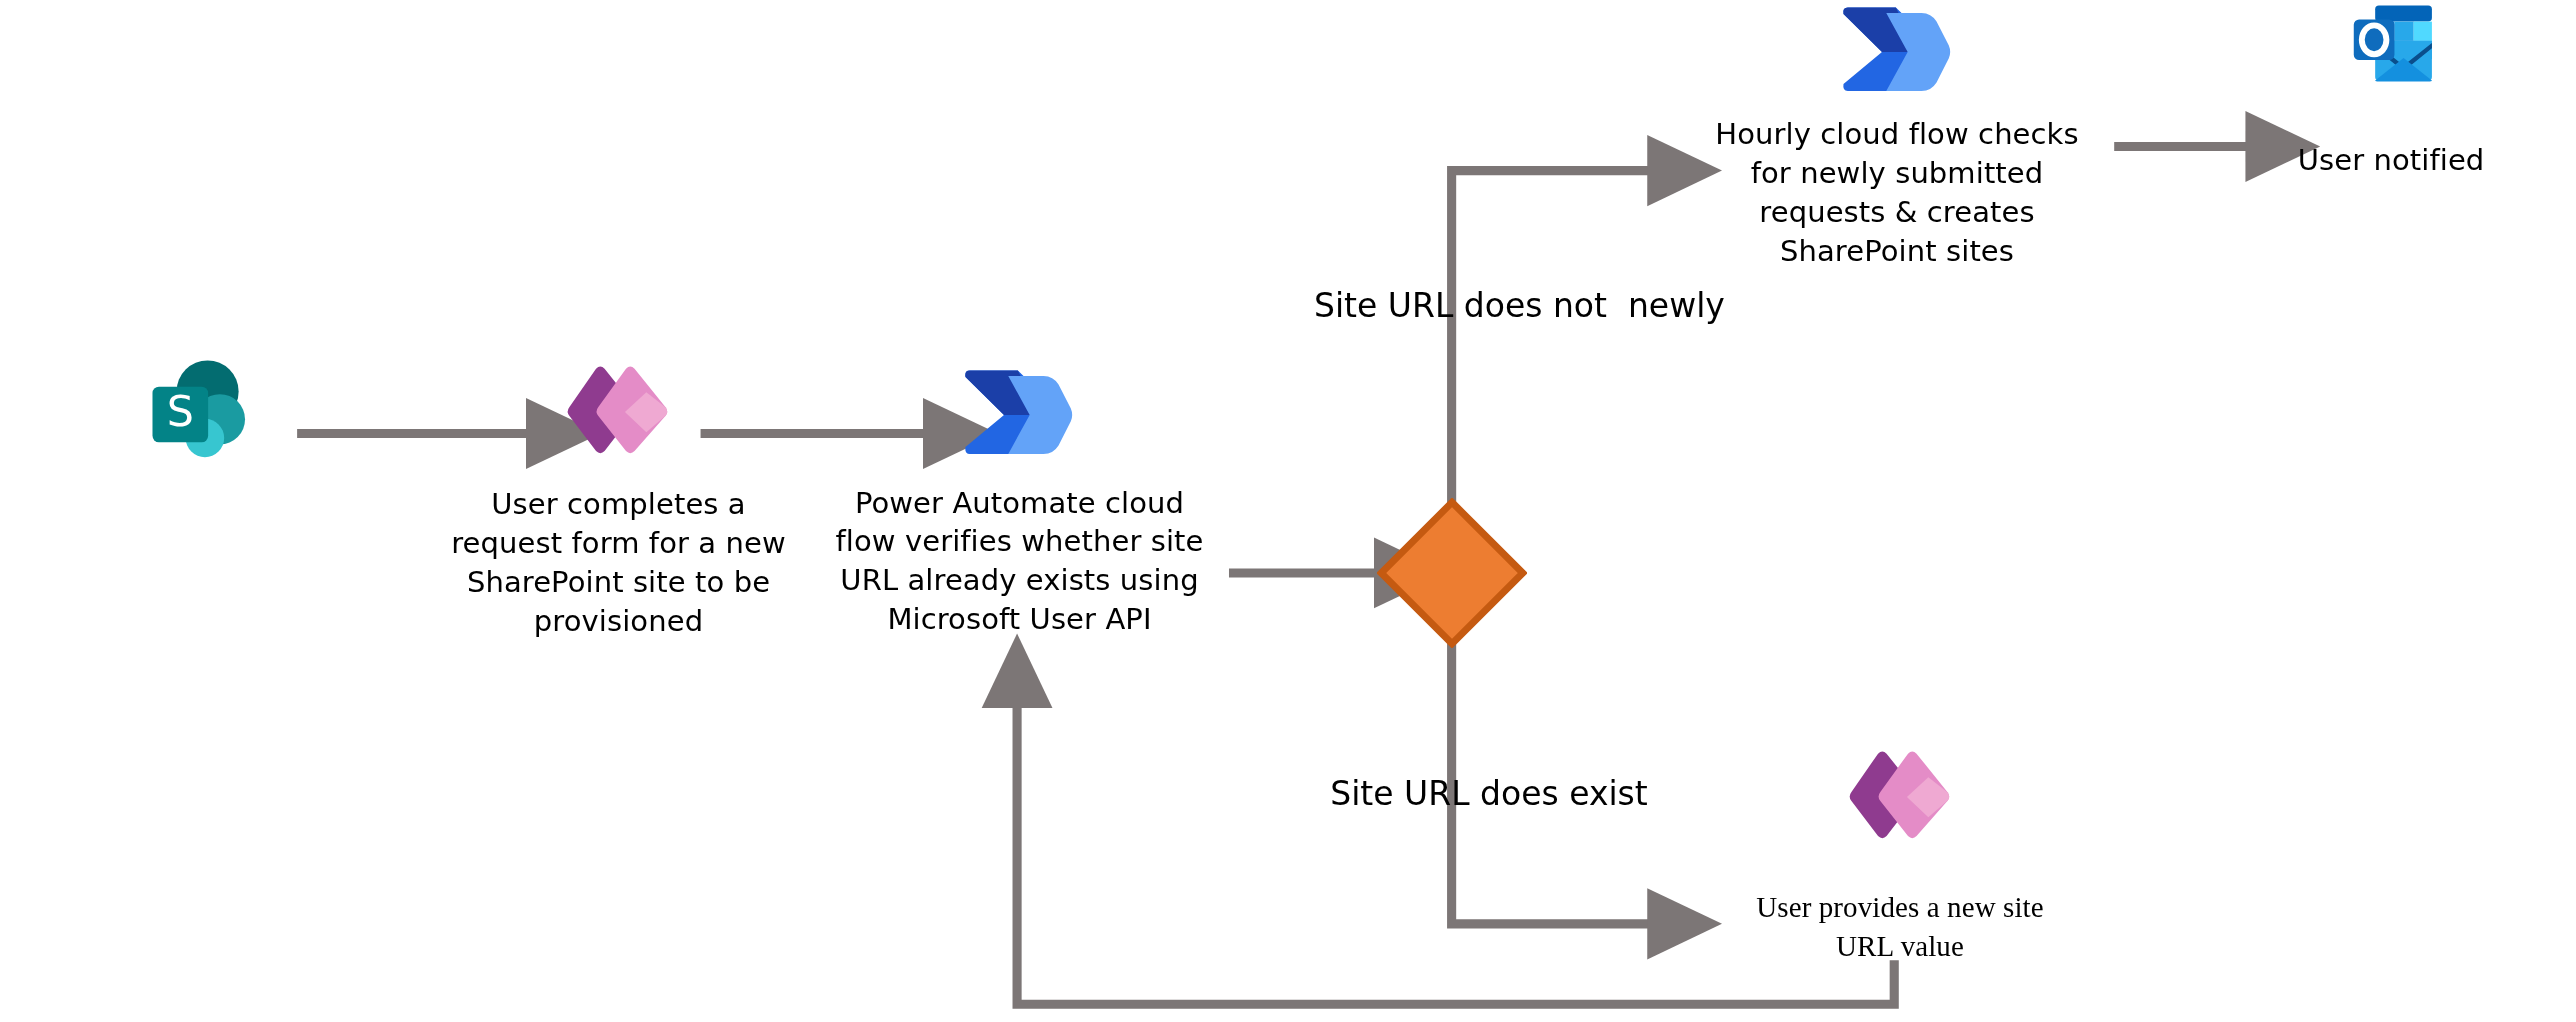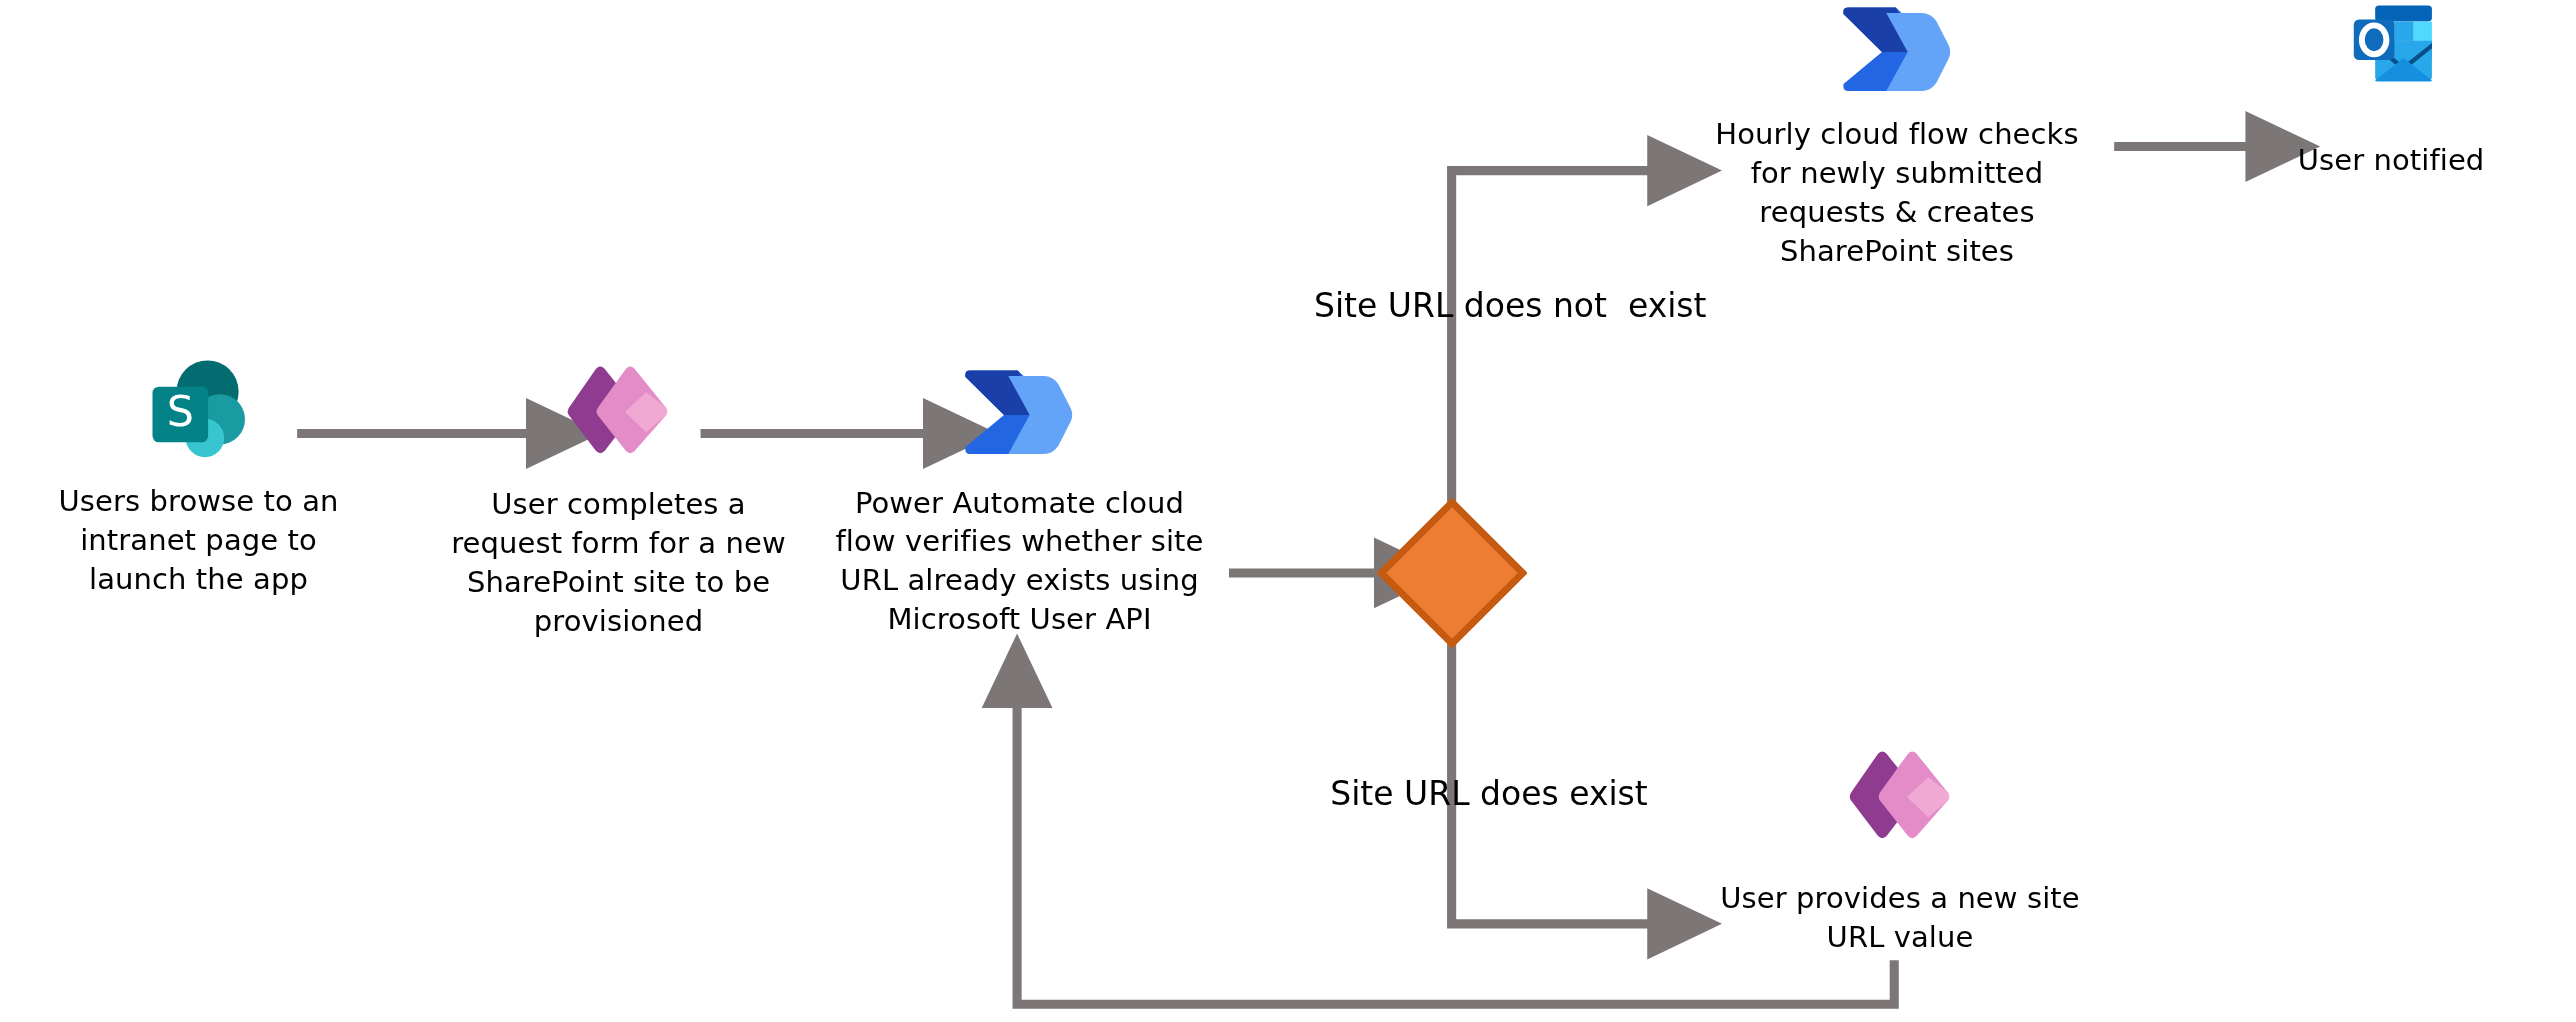--- a/index.html
+++ b/index.html
@@ -98,23 +98,20 @@
   <div class="node" style="left:0px; top:354px; width:397px;">
     <span class="node-icon">
       <svg width="107" height="107" viewBox="0 0 200 200" xmlns="http://www.w3.org/2000/svg">
         <circle cx="117" cy="70" r="58" fill="#036C70"></circle>
         <circle cx="140" cy="122" r="47" fill="#1A9BA1"></circle>
         <circle cx="112" cy="157" r="36" fill="#37C6D0"></circle>
         <rect x="14" y="61" width="104" height="104" rx="12" ry="12" fill="#038387"></rect>
         <text x="66" y="135" font-family="DejaVu Sans, Liberation Sans, sans-serif" font-size="80" font-weight="400" fill="#FFFFFF" text-anchor="middle">S</text>
       </svg>
     </span>
-    <span class="node-label" style="margin-top:19.3px; width:343px;">Users browse to an
-intranet page to
-launch the app</span>
   </div>
 
   <div class="node" style="left:436px; top:361px; width:365px;">
     <span class="node-icon">
       <svg width="107" height="102" viewBox="0 0 200 190" xmlns="http://www.w3.org/2000/svg">
         <path d="M58 14 Q66 6 74 14 L128 82 Q134 90 128 98 L74 168 Q66 176 58 168
                  L8 102 Q2 94 8 86 Z" fill="#8F3B8F"></path>
         <path d="M114 14 Q122 6 130 14 L188 86 Q194 94 188 102 L130 168 Q122 176 114 168
                  L62 102 Q56 94 62 86 Z" fill="#E48CC7"></path>
         <path d="M152 58 L188 86 Q194 94 188 102 L152 133 L112 95 Z" fill="#EFA9D2"></path>
@@ -181,22 +178,22 @@
   <div class="node" style="left:1712px; top:746px; width:376px;">
     <span class="node-icon">
       <svg width="107" height="102" viewBox="0 0 200 190" xmlns="http://www.w3.org/2000/svg">
         <path d="M58 14 Q66 6 74 14 L128 82 Q134 90 128 98 L74 168 Q66 176 58 168
                  L8 102 Q2 94 8 86 Z" fill="#8F3B8F"></path>
         <path d="M114 14 Q122 6 130 14 L188 86 Q194 94 188 102 L130 168 Q122 176 114 168
                  L62 102 Q56 94 62 86 Z" fill="#E48CC7"></path>
         <path d="M152 58 L188 86 Q194 94 188 102 L152 133 L112 95 Z" fill="#EFA9D2"></path>
       </svg>
     </span>
-    <span class="node-label" style="margin-top:29px; width:376px;">User provides a new site
+    <span class="node-label" style="margin-top:38px; width:376px;font-family:Liberation Serif, serif;">User provides a new site
 URL value</span>
   </div>
 
-  <div class="edge-label" style="left:1314px; top:284px; width:376px;">Site URL does not  exist</div>
+  <div class="edge-label" style="left:1314px; top:284px; width:376px;">Site URL does not  newly</div>
 
   <div class="edge-label" style="left:1328px; top:772px; width:322px;">Site URL does exist</div>
 
 </div>
 
 
 </body></html>

